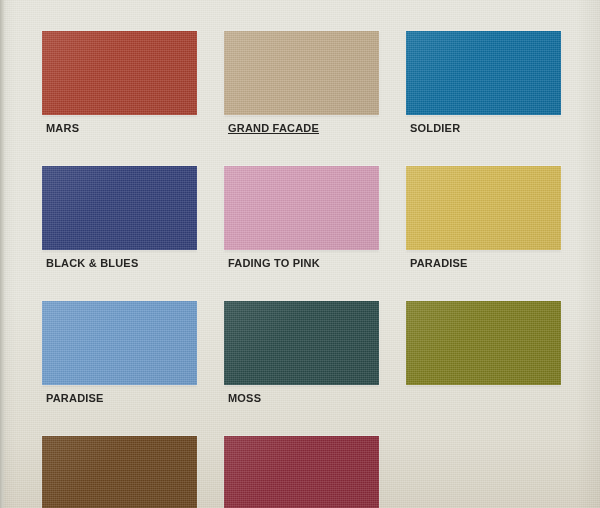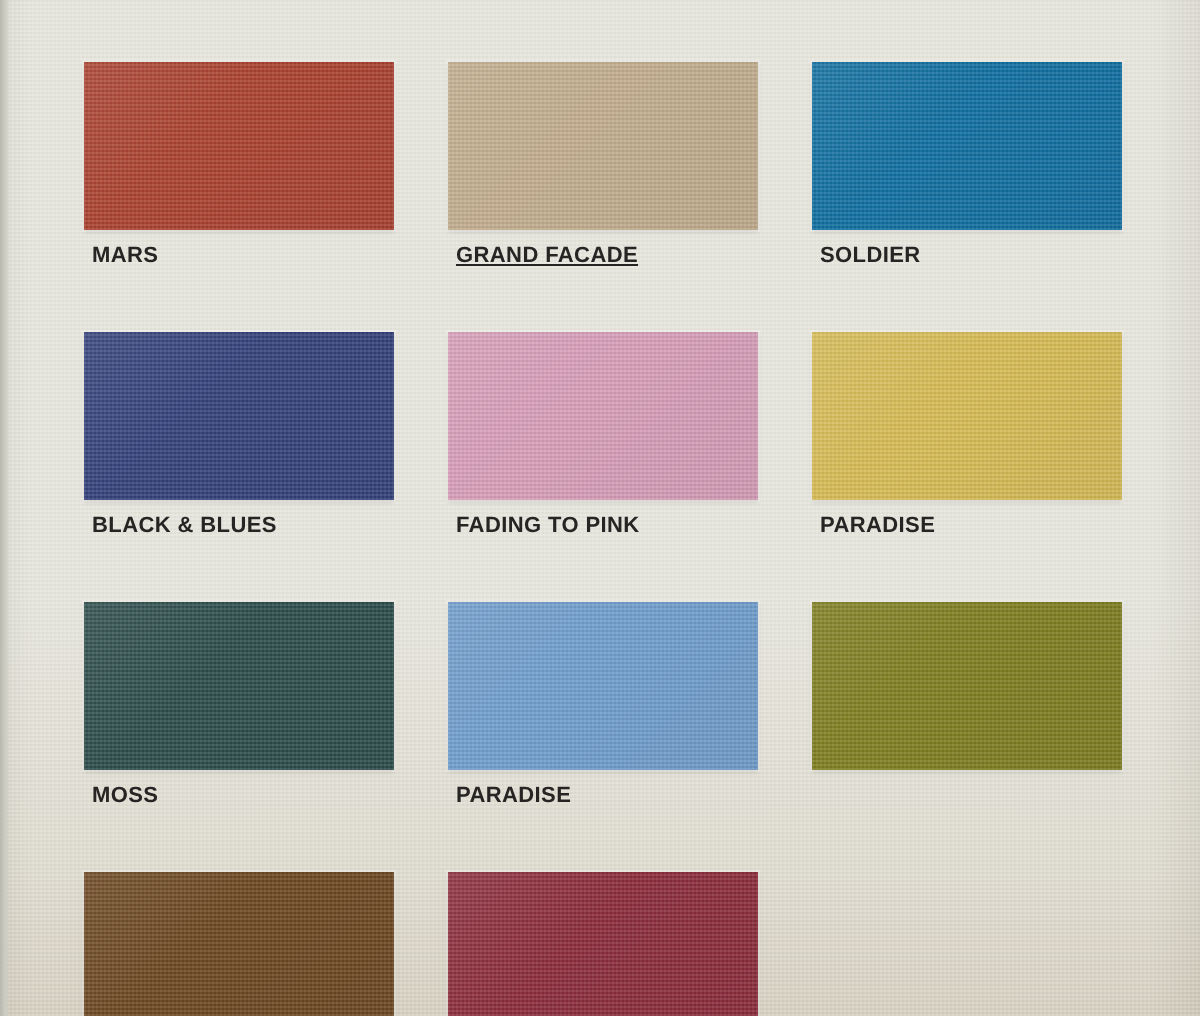--- a/index.html
+++ b/index.html
@@ -181,30 +181,30 @@
     <div class="cell">
       <div class="chip-wrap">
         <div class="chip" style="background-color: rgb(212, 185, 84);"></div>
       </div>
       <div class="chip-label" style="color: rgb(38, 37, 35);">PARADISE</div>
     </div>
 
 
     <div class="cell">
       <div class="chip-wrap">
+        <div class="chip" style="background-color: rgb(110, 155, 202);"></div>
+      </div>
+      <div class="chip-label" style="color: rgb(38, 37, 35);">PARADISE</div>
+    </div>
+
+    <div class="cell">
+      <div class="chip-wrap">
         <div class="chip" style="background-color: rgb(43, 75, 74);"></div>
       </div>
       <div class="chip-label" style="color: rgb(38, 37, 35);">MOSS</div>
-    </div>
-
-    <div class="cell">
-      <div class="chip-wrap">
-        <div class="chip" style="background-color: rgb(110, 155, 202);"></div>
-      </div>
-      <div class="chip-label" style="color: rgb(38, 37, 35);">PARADISE</div>
     </div>
 
     <div class="cell">
       <div class="chip-wrap">
         <div class="chip" style="background-color: rgb(125, 124, 31);"></div>
       </div>
 
     </div>
 
     <div class="cell">

